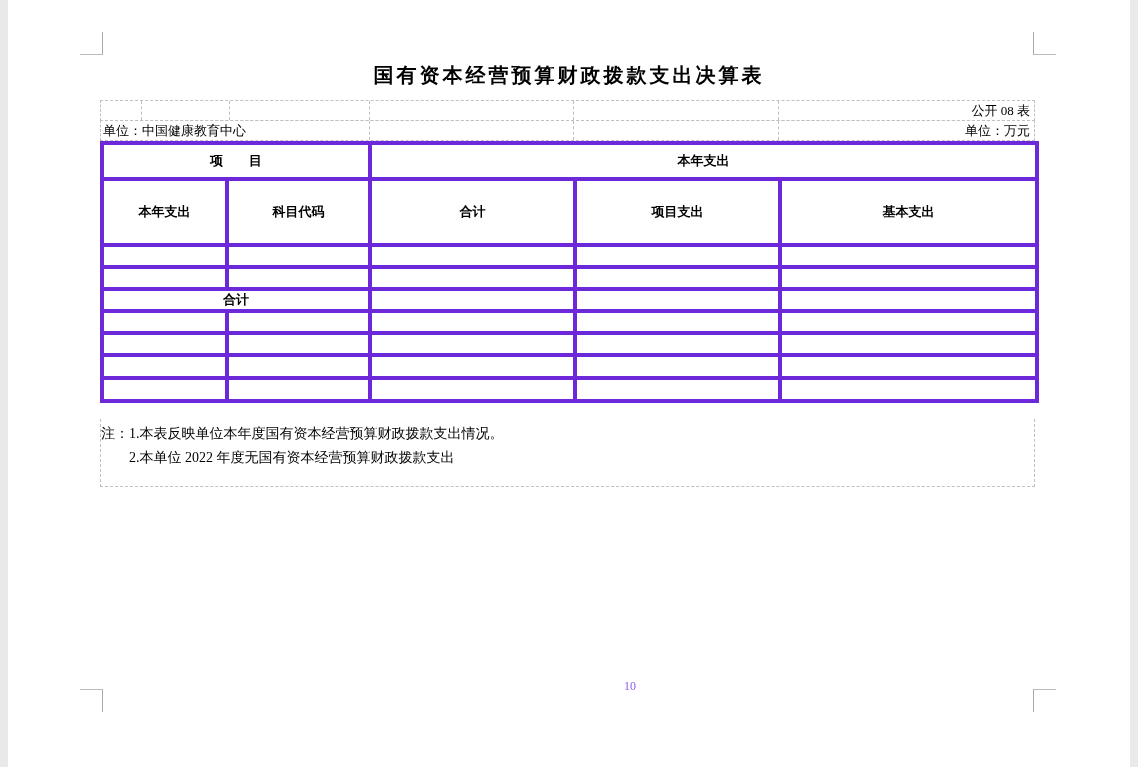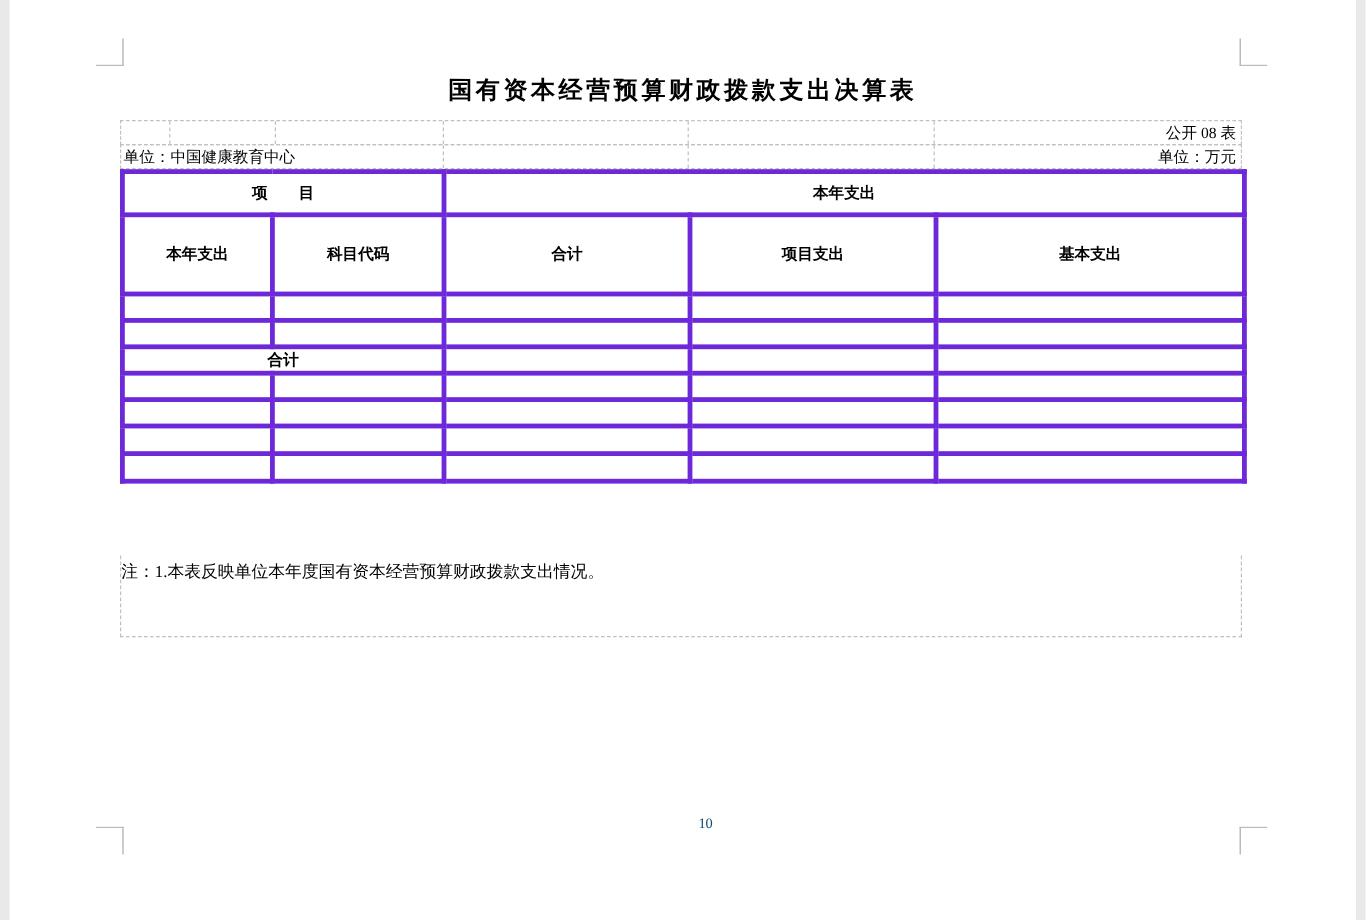--- a/index.html
+++ b/index.html
@@ -57,29 +57,29 @@
   tr.r-lanci{height:20px;}
   tr.r-last{height:23px;}
 
   
   .notes{
     position:absolute;left:100px;top:419px;width:935px;height:68px;
     box-sizing:border-box;
     border-left:1px dashed #c0c0c0;
     border-right:1px dashed #c0c0c0;
     border-bottom:1px dashed #c0c0c0;
-    font-size:14px;line-height:24px;margin-top:44px;
+    font-size:14px;line-height:24px;
   }
   .notes p{margin:0;}
   .notes .n1{padding-top:3px;}
   .notes .n2{padding-left:28px;}
 
   .page-number{
     position:absolute;left:540px;top:679px;width:96px;
-    text-align:center;font-size:12px;color:#0c4a6e;
+    text-align:right;font-size:12px;color:#8b5cf6;
   }
 </style>
 </head>
 <body>
 
 <div class="edge-strip left"></div>
 <div class="edge-strip right"></div>
 
 <div class="mark tl"></div>
 <div class="mark tr"></div>
@@ -171,15 +171,16 @@
     <td></td>
     <td></td>
     <td></td>
     <td></td>
   </tr>
 </tbody>
   </table>
 
 <div class="notes">
   <p class="n1">注：1.本表反映单位本年度国有资本经营预算财政拨款支出情况。</p>
+  <p class="n2">2.本单位 2022 年度无国有资本经营预算财政拨款支出</p>
 </div>
 
 <div class="page-number">10</div>
 
 </body></html>

